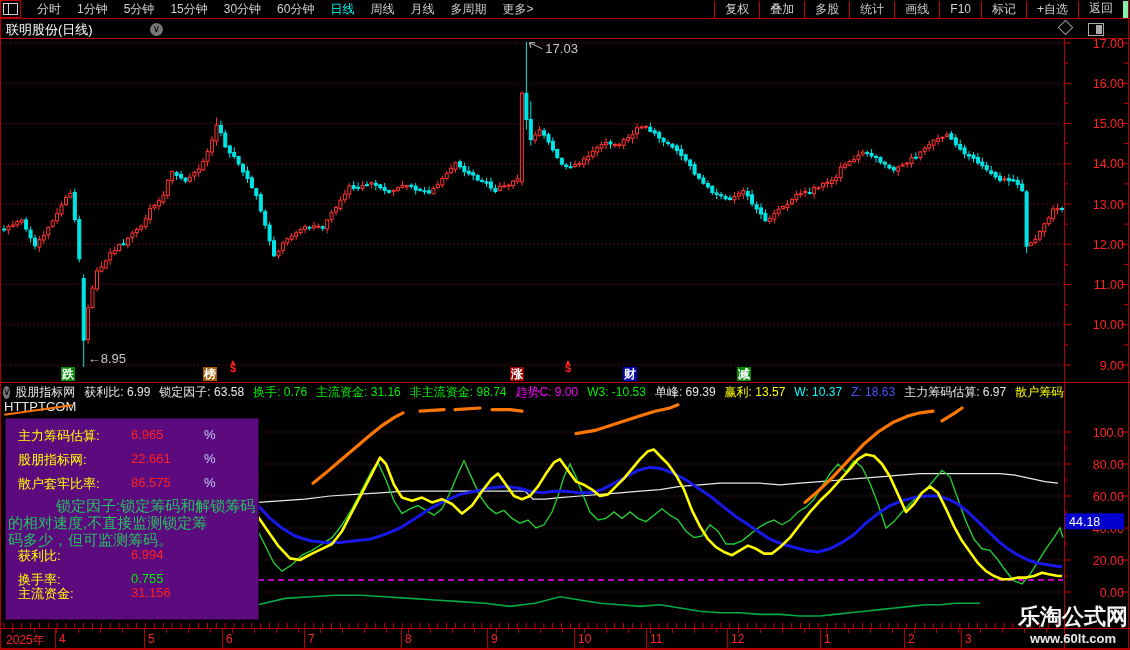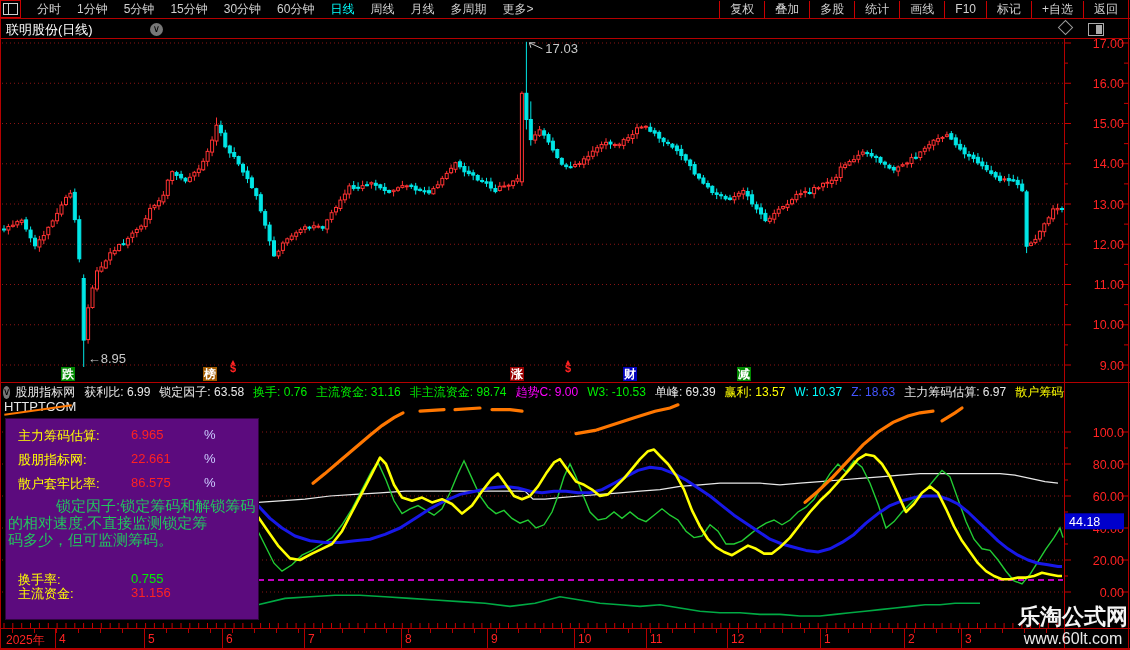--- a/index.html
+++ b/index.html
@@ -10,21 +10,21 @@
            border-bottom:1px solid #b40000;display:flex;align-items:center;}
   #menu-icon-box{width:21px;height:18px;border:1px solid #c80000;box-sizing:border-box;
                  display:flex;align-items:center;justify-content:center;flex:0 0 auto;}
   .split-ico{width:13px;height:10px;border:1px solid #d0d0d0;position:relative;}
   .split-ico:before{content:"";position:absolute;left:4px;top:0;bottom:0;width:1px;background:#d0d0d0;}
   #menu-left{display:flex;align-items:center;height:18px;margin-left:8px;}
   .mitem{color:#d0d0d0;font-size:12px;padding:0 8px;line-height:18px;cursor:default;white-space:nowrap;}
   .mitem.active{color:#00ffff;}
   #menu-right{position:absolute;right:1px;top:0;height:18px;display:flex;align-items:center;}
   .rmitem{color:#d0d0d0;font-size:12px;padding:0 10px;line-height:17px;border-left:1px solid #c80000;white-space:nowrap;}
-  .rmitem:last-child{border-right:1px solid #86efac;}
+  .rmitem:last-child{border-right:6px solid #86efac;font-family:Liberation Mono, monospace;}
   
   #titlebar{position:absolute;left:0;top:19px;width:1130px;height:19px;border-bottom:1px solid #b40000;}
   #stock-title{position:absolute;left:6px;top:2px;color:#ffffff;font-size:13px;}
   .chev-circle{display:inline-block;width:13px;height:13px;border-radius:50%;background:#777;
                color:#000;font-size:10px;line-height:12px;text-align:center;vertical-align:-2px;}
   #title-chev{position:absolute;left:150px;top:4px;}
   #diamond-icon{position:absolute;left:1060px;top:3px;width:9px;height:9px;border:1px solid #999;
                 transform:rotate(45deg);}
   #panes-icon{position:absolute;left:1088px;top:4px;width:14px;height:11px;border:1px solid #aaa;}
   #panes-icon:before{content:"";position:absolute;right:1px;top:1px;bottom:1px;width:6px;background:#aaa;}
@@ -60,21 +60,21 @@
   #ib-desc .indent{padding-left:48px;}
   
   #date-row{position:absolute;left:0;top:628px;width:1130px;height:20px;border-top:1px solid #b40000;
             border-bottom:1px solid #b40000;box-sizing:content-box;}
   .date-label{position:absolute;top:3px;color:#ff2222;font-size:12px;}
   .date-sep{position:absolute;top:0;width:1px;height:20px;background:#b40000;}
   .date-tick{position:absolute;top:0;width:1px;height:4px;background:#b40000;}
   
   #watermark{position:absolute;right:2px;bottom:2px;text-align:center;z-index:7;}
   #wm1{color:#f5f5f5;font-size:22px;font-weight:bold;line-height:26px;}
-  #wm2{color:#e8e8e8;font-size:16px;font-weight:normal;line-height:18px;}
+  #wm2{color:#e8e8e8;font-size:13px;font-weight:bold;line-height:18px;}
 </style>
 </head>
 <body>
 
 <div id="app">
 
   <div id="menubar">
     <div id="menu-icon-box">
       <div class="split-ico"></div>
     </div>
@@ -872,20 +872,24 @@
       <div class="ib-row" style="top:56px">
       <span class="ib-label">散户套牢比率:</span>
       <span class="ib-value" style="color:#ff2222">86.575</span>
       <span class="ib-unit">%</span>
     </div>
       <div id="ib-desc">
     <div class="indent">锁定因子:锁定筹码和解锁筹码</div>
     <div>的相对速度,不直接监测锁定筹</div>
     <div>码多少，但可监测筹码。</div>
   </div>
+      <div class="ib-row" style="top:128px">
+      <span class="ib-label">获利比:</span>
+      <span class="ib-value" style="color:#ff2222">6.994</span>
+    </div>
       <div class="ib-row" style="top:152px">
       <span class="ib-label">换手率:</span>
       <span class="ib-value" style="color:#00ee00">0.755</span>
     </div>
       <div class="ib-row" style="top:166px">
       <span class="ib-label">主流资金:</span>
       <span class="ib-value" style="color:#ff2222">31.156</span>
     </div>
     </div>
 

